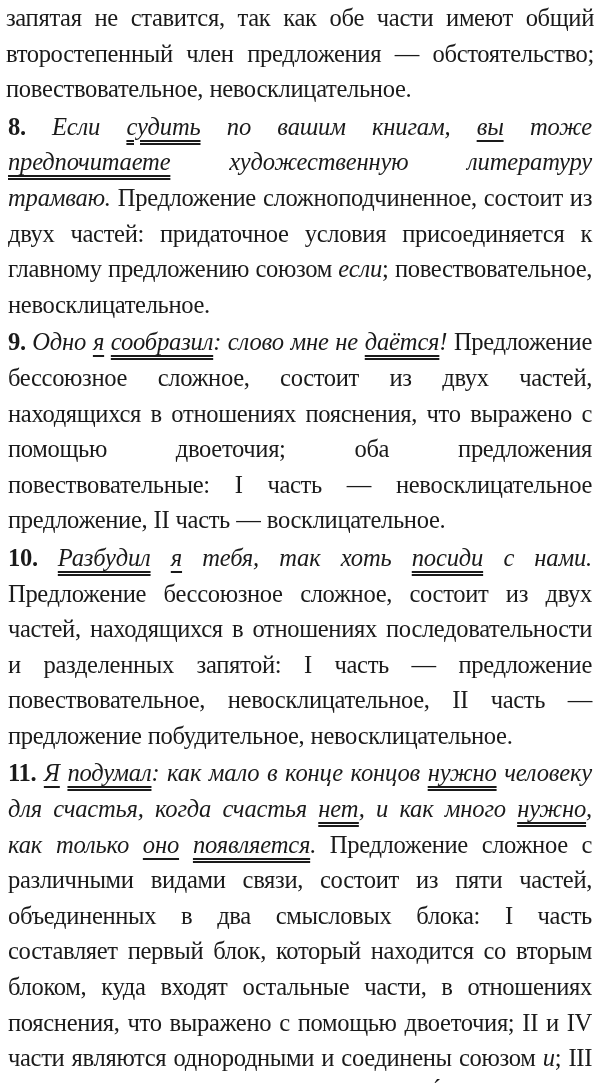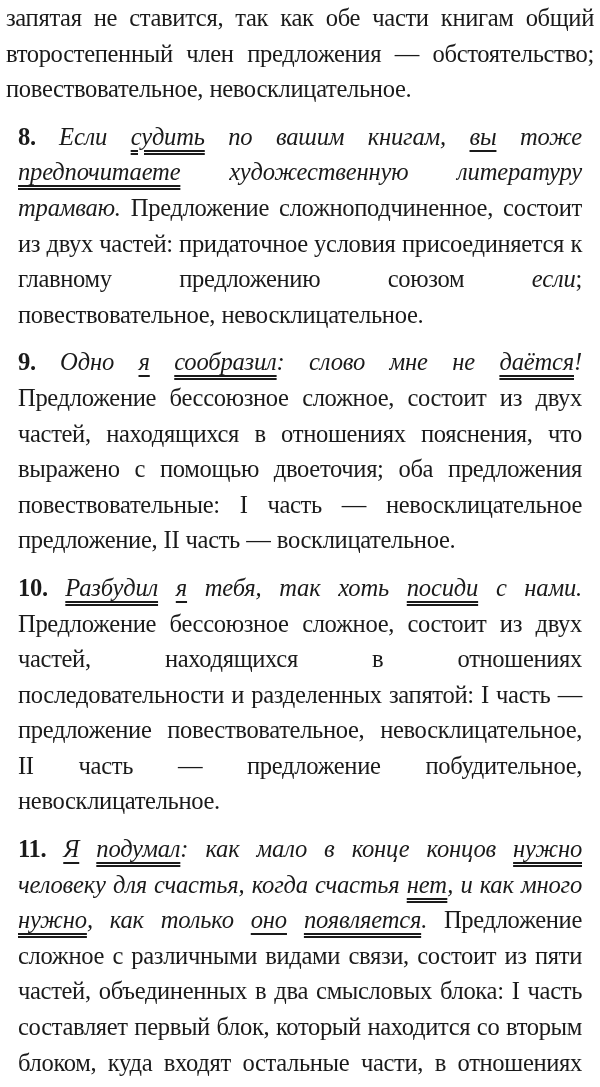--- a/index.html
+++ b/index.html
@@ -19,28 +19,28 @@
     text-align: justify;
     letter-spacing: -0.35px;
     word-spacing: 0.5px;
     font-stretch: condensed;
   }
   .para { margin: 0; text-align: justify; }
   .num { font-weight: bold; }
   .it { font-style: italic; letter-spacing: -0.2px; }
   .subj { text-decoration: underline; text-decoration-thickness: 2px; text-underline-offset: 5px; }
   .pred { text-decoration: underline double; text-decoration-thickness: 1.5px; text-underline-offset: 5px; }
-  .item { margin: 12px; }
+  .item { margin: 2px; }
 </style>
 </head>
 <body>
 
 <div class="page">
 
-  <p class="para">запятая не ставится, так как обе части книгам общий второстепенный член предложения — обстоятельство; повествовательное, невосклицательное.</p>
+  <p class="para">запятая не ставится, так как обе части имеют общий второстепенный член предложения — обстоятельство; повествовательное, невосклицательное.</p>
 
   <p class="para item"><span class="num">8.</span> <span class="it"><span>Если </span><span class="pred">судить</span><span> по вашим книгам, </span><span class="subj">вы</span><span> тоже </span><span class="pred">предпочитаете</span><span> художественную литературу трамваю.</span></span><span><span> Предложение сложноподчиненное, состоит из двух частей: придаточное условия присоединяется к главному предложению союзом </span><span class="it">если</span><span>; повествовательное, невосклицательное.</span></span></p>
 
   <p class="para item"><span class="num">9.</span> <span class="it"><span>Одно </span><span class="subj">я</span><span> </span><span class="pred">сообразил</span><span>: слово мне не </span><span class="pred">даётся</span><span>!</span></span><span> Предложение бессоюзное сложное, состоит из двух частей, находящихся в отношениях пояснения, что выражено с помощью двоеточия; оба предложения повествовательные: I часть — невосклицательное предложение, II часть — восклицательное.</span></p>
 
   <p class="para item"><span class="num">10.</span> <span class="it"><span class="pred">Разбудил</span><span> </span><span class="subj">я</span><span> тебя, так хоть </span><span class="pred">посиди</span><span> с нами.</span></span><span> Предложение бессоюзное сложное, состоит из двух частей, находящихся в отношениях последовательности и разделенных запятой: I часть — предложение повествовательное, невосклицательное, II часть — предложение побудительное, невосклицательное.</span></p>
 
   <p class="para item"><span class="num">11.</span> <span class="it"><span class="subj">Я</span><span> </span><span class="pred">подумал</span><span>: как мало в конце концов </span><span class="pred">нужно</span><span> человеку для счастья, когда счастья </span><span class="pred">нет</span><span>, и как много </span><span class="pred">нужно</span><span>, как только </span><span class="subj">оно</span><span> </span><span class="pred">появляется</span><span>.</span></span><span><span> Предложение сложное с различными видами связи, состоит из пяти частей, объединенных в два смысловых блока: I часть составляет первый блок, который находится со вторым блоком, куда входят остальные части, в отношениях пояснения, что выражено с помощью двоеточия; II и IV части являются однородными и соединены союзом </span><span class="it">и</span><span>; III — придаточное с условно-временны́м значением, присоединяемое ко II части союзным словом </span></span></p>
 
 </div>

